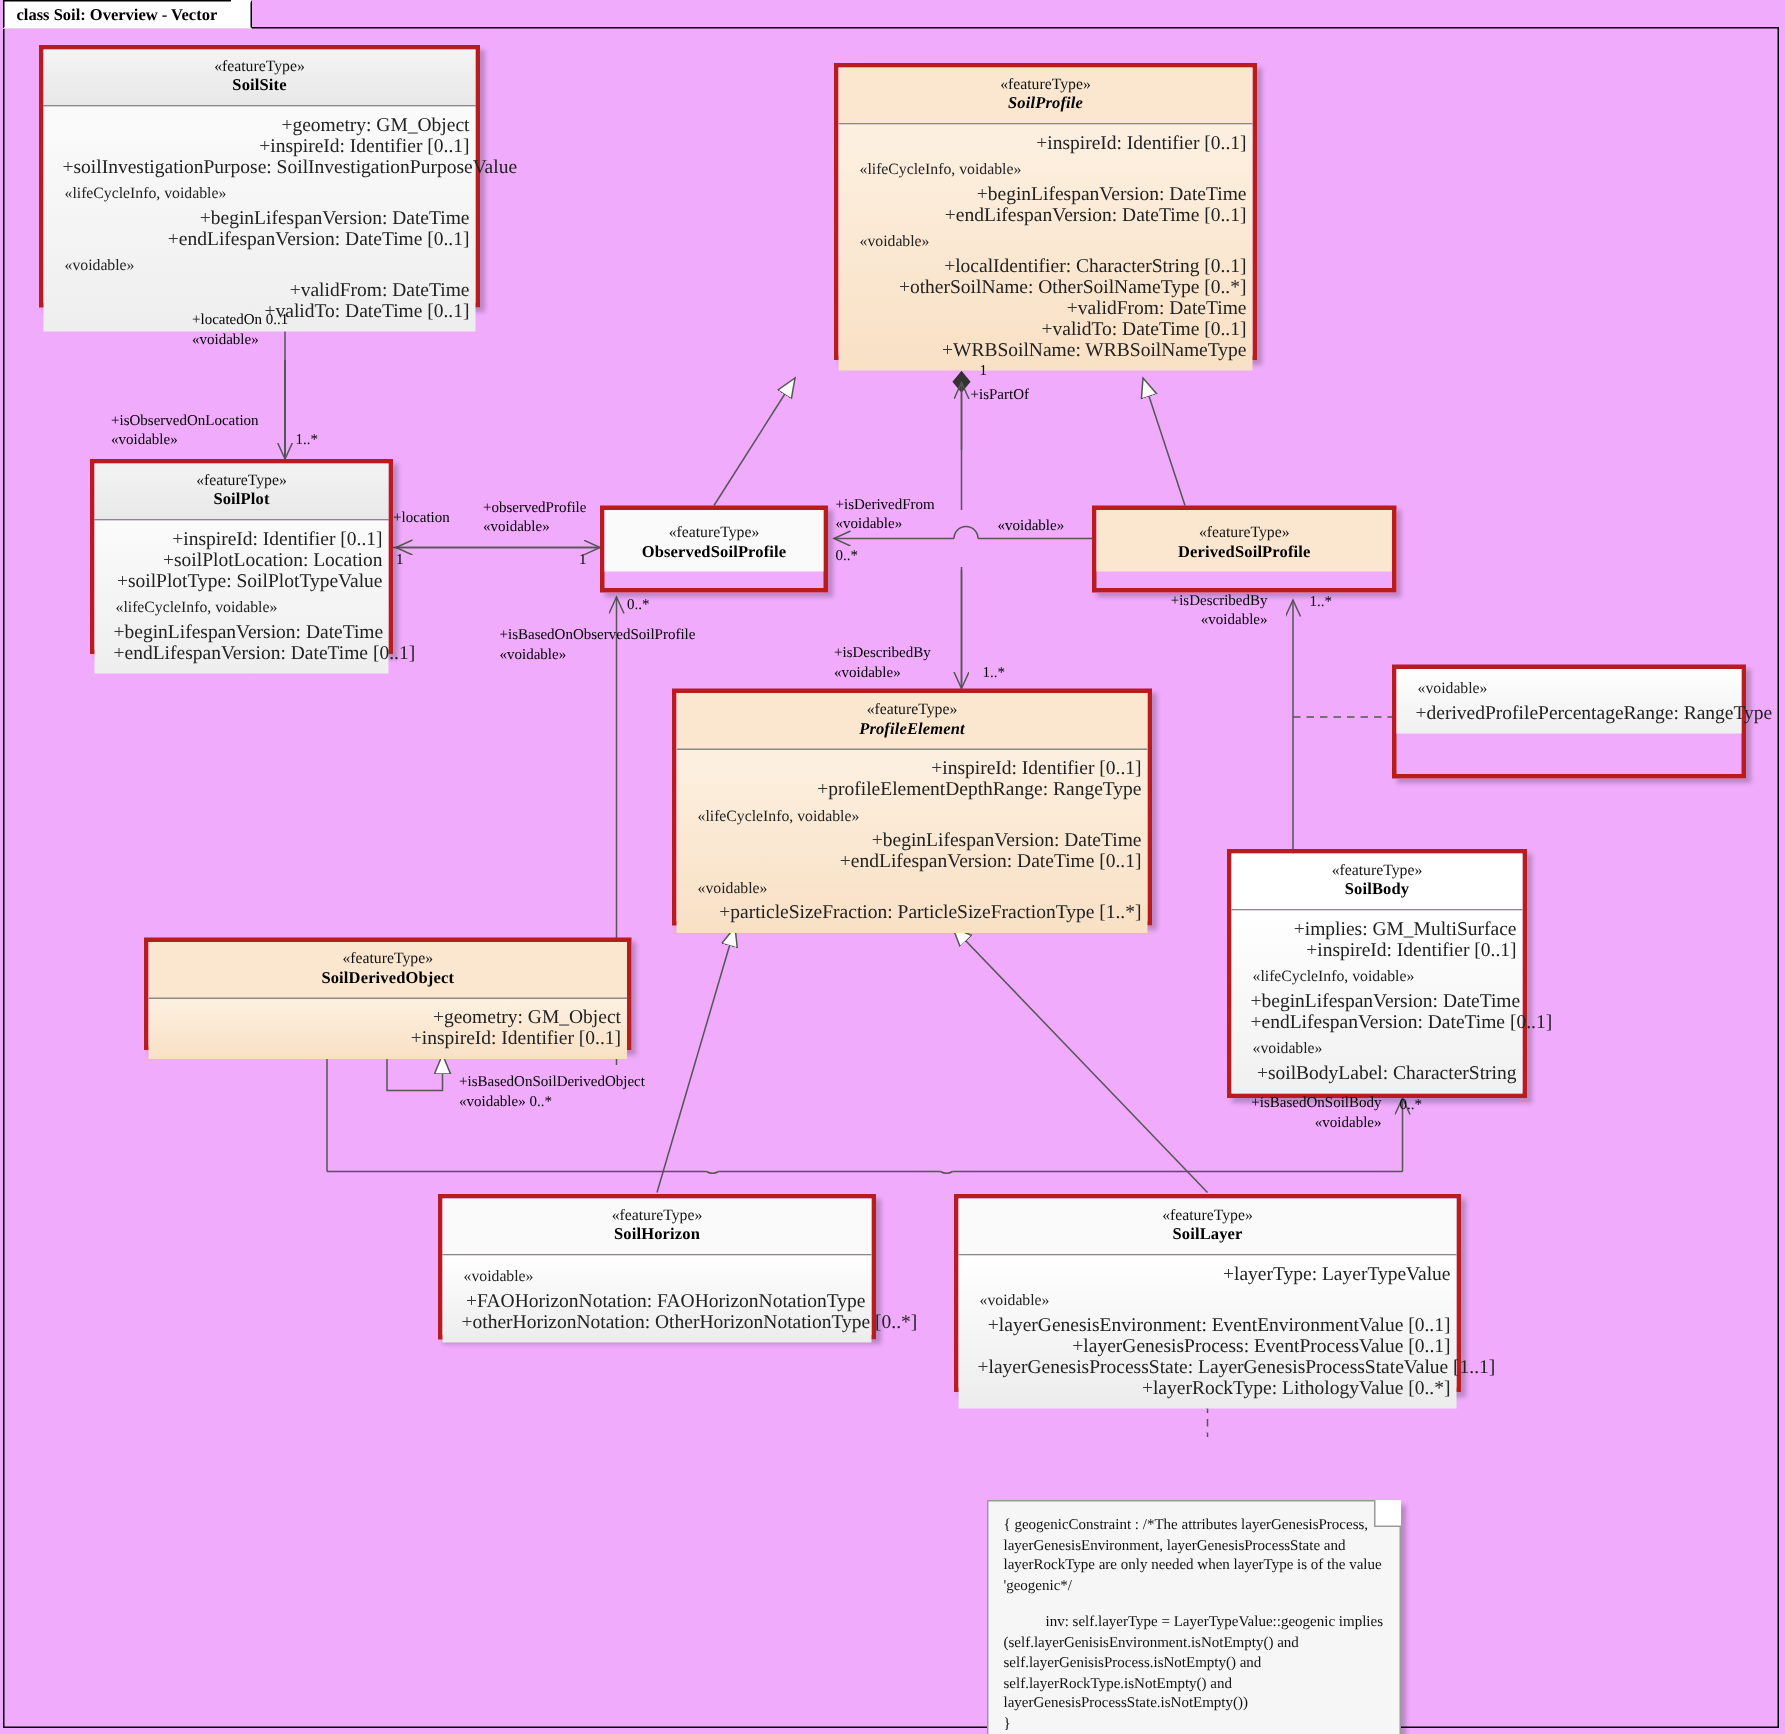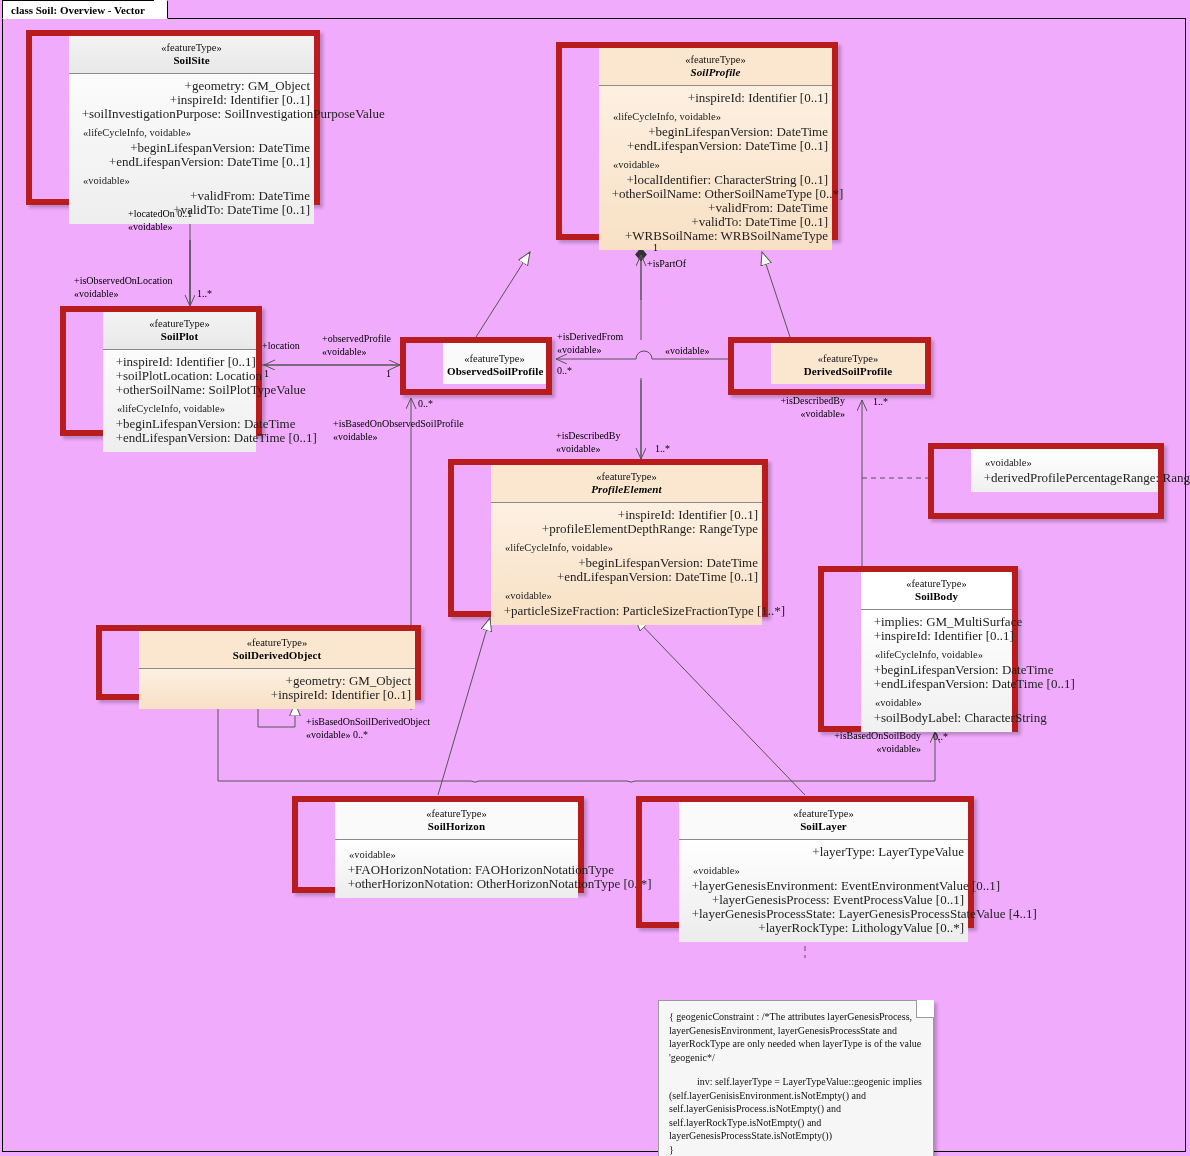--- a/index.html
+++ b/index.html
@@ -11,22 +11,22 @@
   .tab{position:absolute;left:2px;top:0px;height:19px;box-sizing:border-box;
        border:1px solid #000;border-bottom:1px solid #fff;background:#fff;
        padding:0 22px 0 8px;line-height:18px;font-size:11px;font-weight:bold;color:#000;white-space:nowrap;}
   .tab:after{content:"";position:absolute;right:-1px;top:-1px;width:0;height:0;
        border-left:14px solid #fff;border-bottom:19px solid transparent;}
 
   
   svg.links{position:absolute;left:0;top:0;width:1190px;height:1156px;pointer-events:none;}
 
   
-  .cls{position:absolute;box-sizing:border-box;border:6px solid #b91c1c;
-       box-shadow:3px 3px 3px rgba(0,0,0,0.22);padding-left:37px;}
+  .cls{position:absolute;box-sizing:border-box;border:3px solid #b91c1c;
+       box-shadow:3px 3px 3px rgba(0,0,0,0.22);}
   .cls .hdr{box-sizing:border-box;border-bottom:1px solid #8a8a8a;text-align:center;
        padding:5px 4px 6px;line-height:13px;}
   .cls .st{font-size:10.5px;color:#111;display:block;}
   .cls .nm{font-size:11px;font-weight:bold;color:#000;display:block;letter-spacing:.1px;}
   .cls .nm.ital{font-style:italic;}
   .cls .body{padding:5px 4px 7px 6px;}
   .attr{font-size:13px;color:#222;line-height:14px;white-space:nowrap;text-align:right;}
   .attr .plus{display:inline-block;width:14px;color:#333;}
   .grp{font-size:10.5px;color:#222;line-height:14px;padding:5px 0 1px 8px;white-space:nowrap;}
 
@@ -161,21 +161,21 @@
   </div>
 
   <div class="cls grey" style="left:60px;top:306px;width:202px;height:130px;">
     <div class="hdr">
       <span class="st">«featureType»</span>
       <span class="nm">SoilPlot</span>
     </div>
     <div class="body">
       <div class="attr"><span class="plus">+</span><span>inspireId: Identifier [0..1]</span></div>
       <div class="attr"><span class="plus">+</span><span>soilPlotLocation: Location</span></div>
-      <div class="attr"><span class="plus">+</span><span>otherSoilName: SoilPlotTypeValue</span></div>
+      <div class="attr"><span class="plus">+</span><span>soilPlotType: SoilPlotTypeValue</span></div>
       <div class="grp">«lifeCycleInfo, voidable»</div>
       <div class="attr"><span class="plus">+</span><span>beginLifespanVersion: DateTime</span></div>
       <div class="attr"><span class="plus">+</span><span>endLifespanVersion: DateTime [0..1]</span></div>
     </div>
   </div>
 
   <div class="cls grey2" style="left:400px;top:337px;width:152px;height:58px;">
     <div class="hdr" style="border-bottom:none;padding-top:9px;">
       <span class="st">«featureType»</span>
       <span class="nm">ObservedSoilProfile</span>
@@ -254,21 +254,21 @@
   <div class="cls grey2" style="left:636px;top:796px;width:338px;height:132px;">
     <div class="hdr">
       <span class="st">«featureType»</span>
       <span class="nm">SoilLayer</span>
     </div>
     <div class="body">
       <div class="attr"><span class="plus">+</span><span>layerType: LayerTypeValue</span></div>
       <div class="grp">«voidable»</div>
       <div class="attr"><span class="plus">+</span><span>layerGenesisEnvironment: EventEnvironmentValue [0..1]</span></div>
       <div class="attr"><span class="plus">+</span><span>layerGenesisProcess: EventProcessValue [0..1]</span></div>
-      <div class="attr"><span class="plus">+</span><span>layerGenesisProcessState: LayerGenesisProcessStateValue [4..1]</span></div>
+      <div class="attr"><span class="plus">+</span><span>layerGenesisProcessState: LayerGenesisProcessStateValue [1..1]</span></div>
       <div class="attr"><span class="plus">+</span><span>layerRockType: LithologyValue [0..*]</span></div>
     </div>
   </div>
 
   <div class="note" style="left:658px;top:1000px;width:276px;height:176px;">
     <div class="fold"></div>
     <p>{ geogenicConstraint : /*The attributes layerGenesisProcess, layerGenesisEnvironment, layerGenesisProcessState and layerRockType are only needed when layerType is of the value 'geogenic*/</p>
     <p class="gap">inv: self.layerType = LayerTypeValue::geogenic implies</p>
     <p>(self.layerGenisisEnvironment.isNotEmpty() and</p>
     <p>self.layerGenisisProcess.isNotEmpty() and</p>

